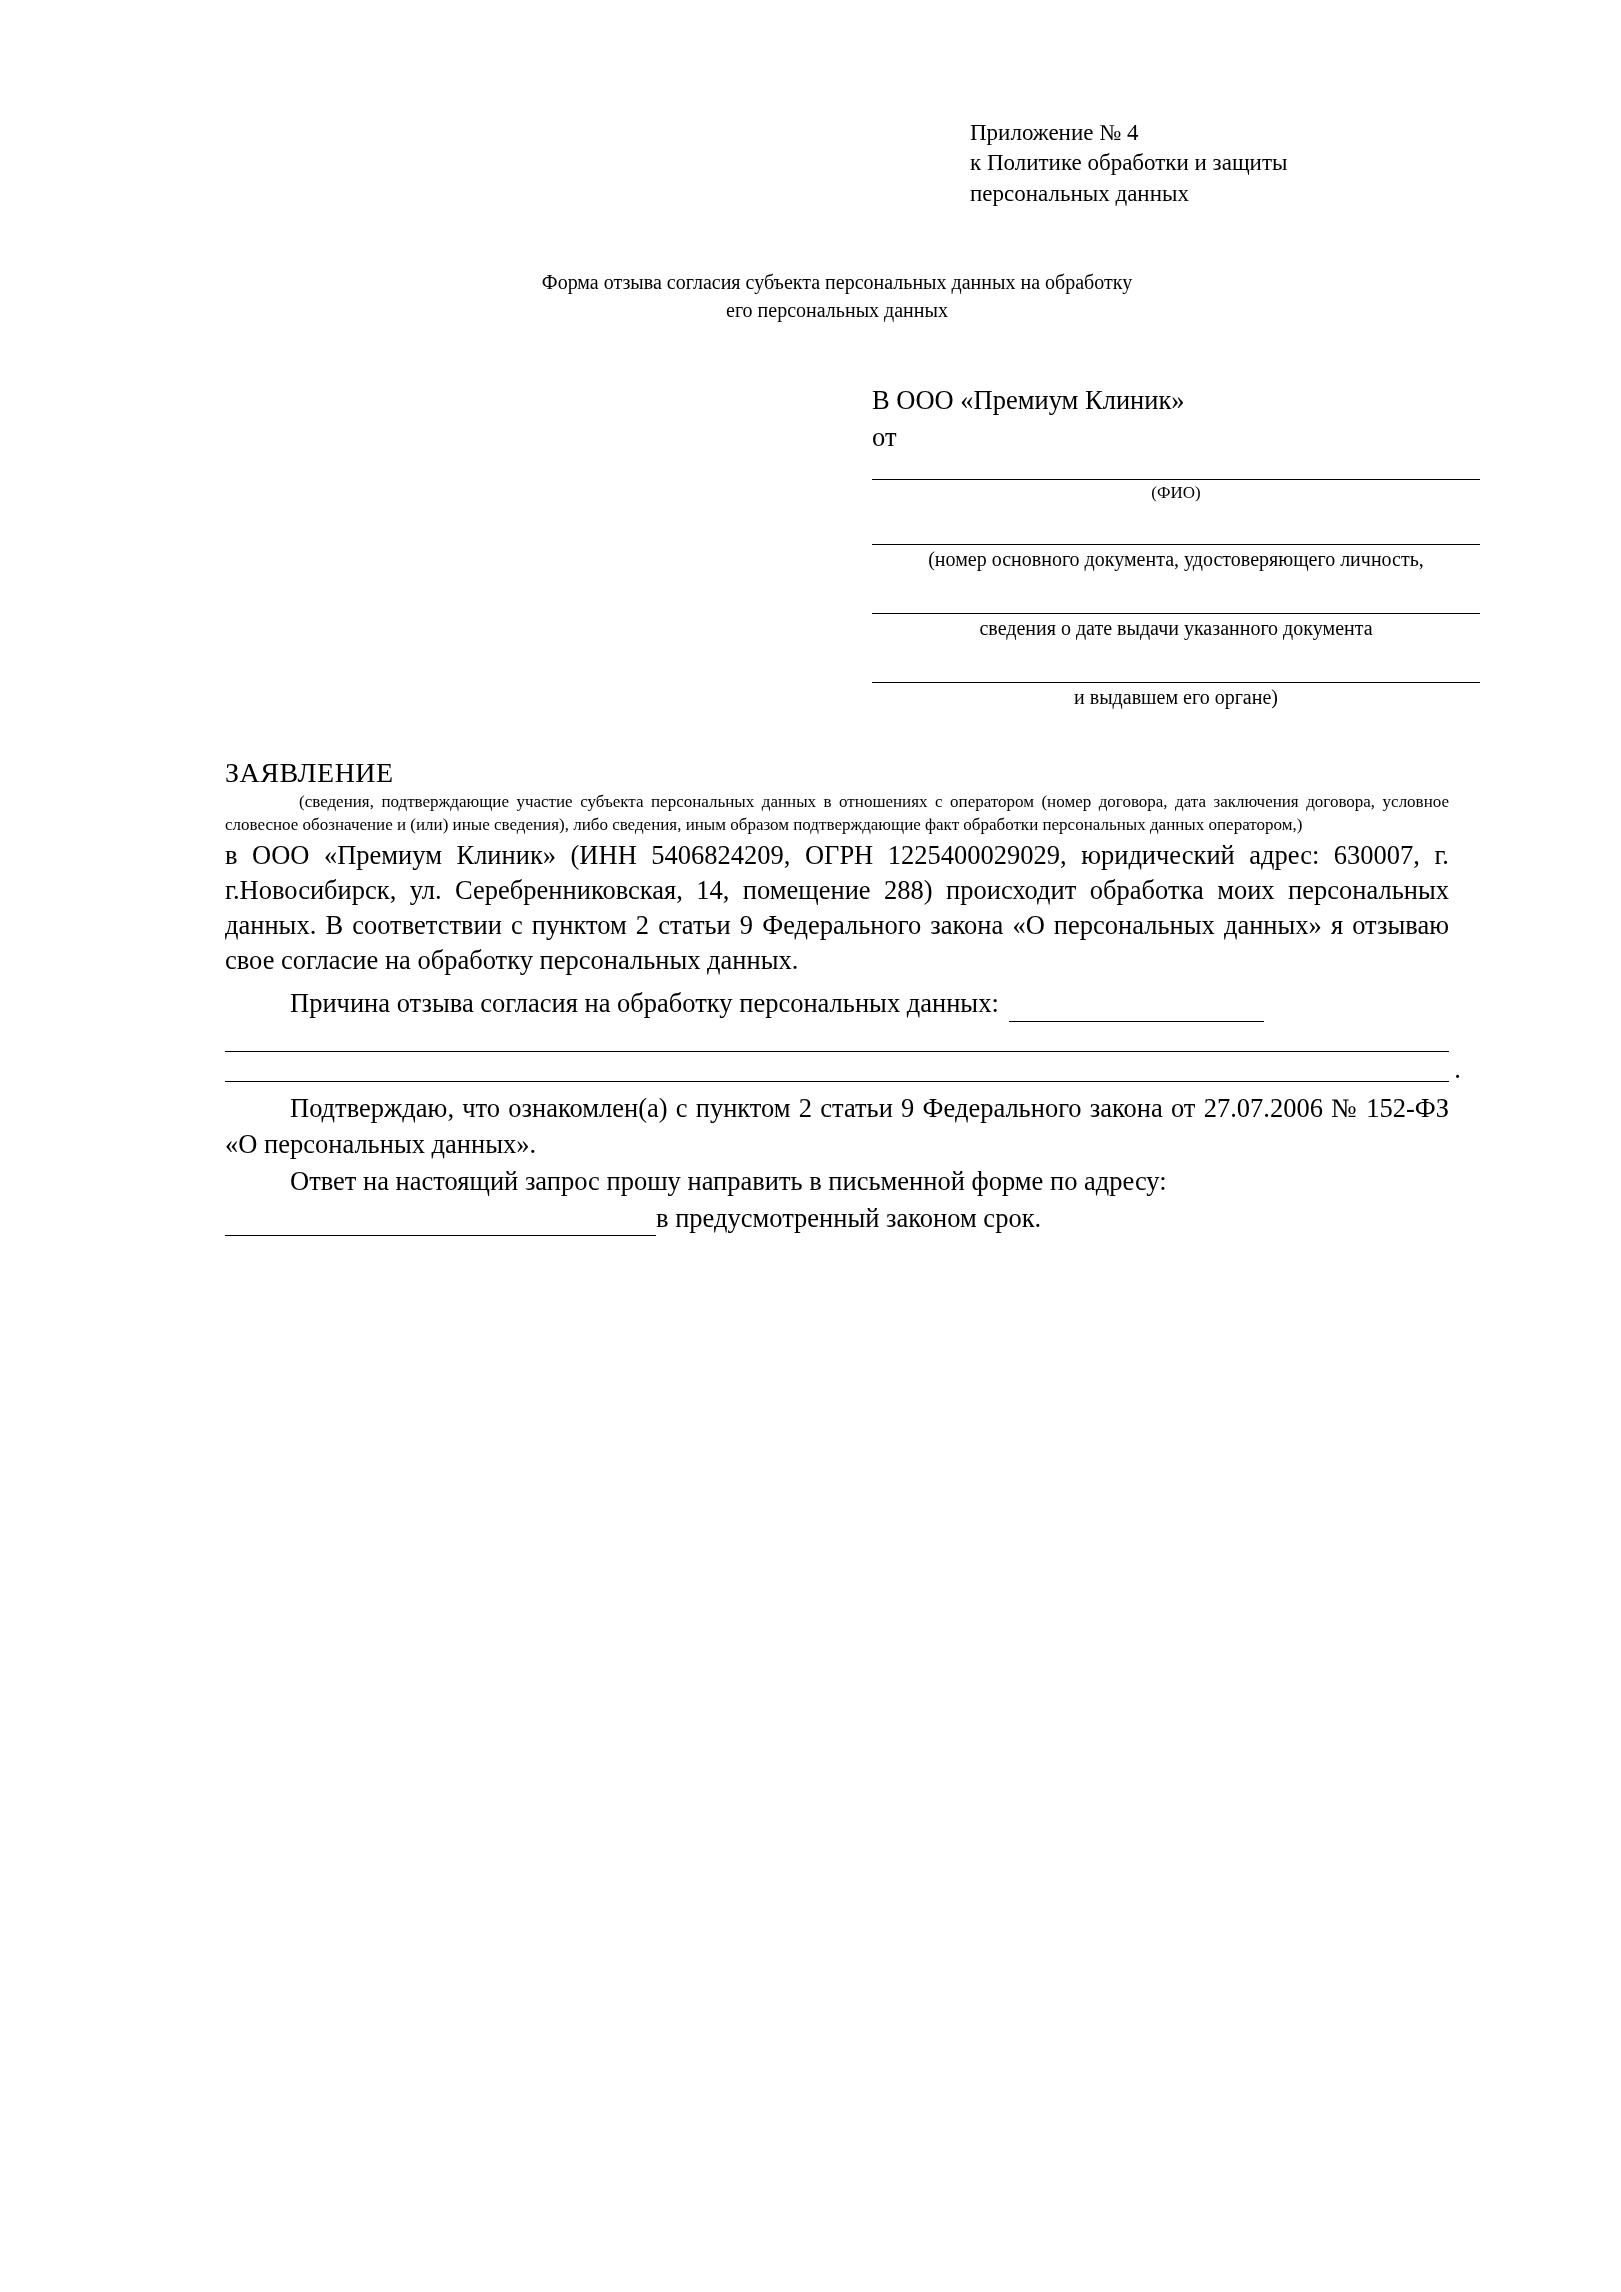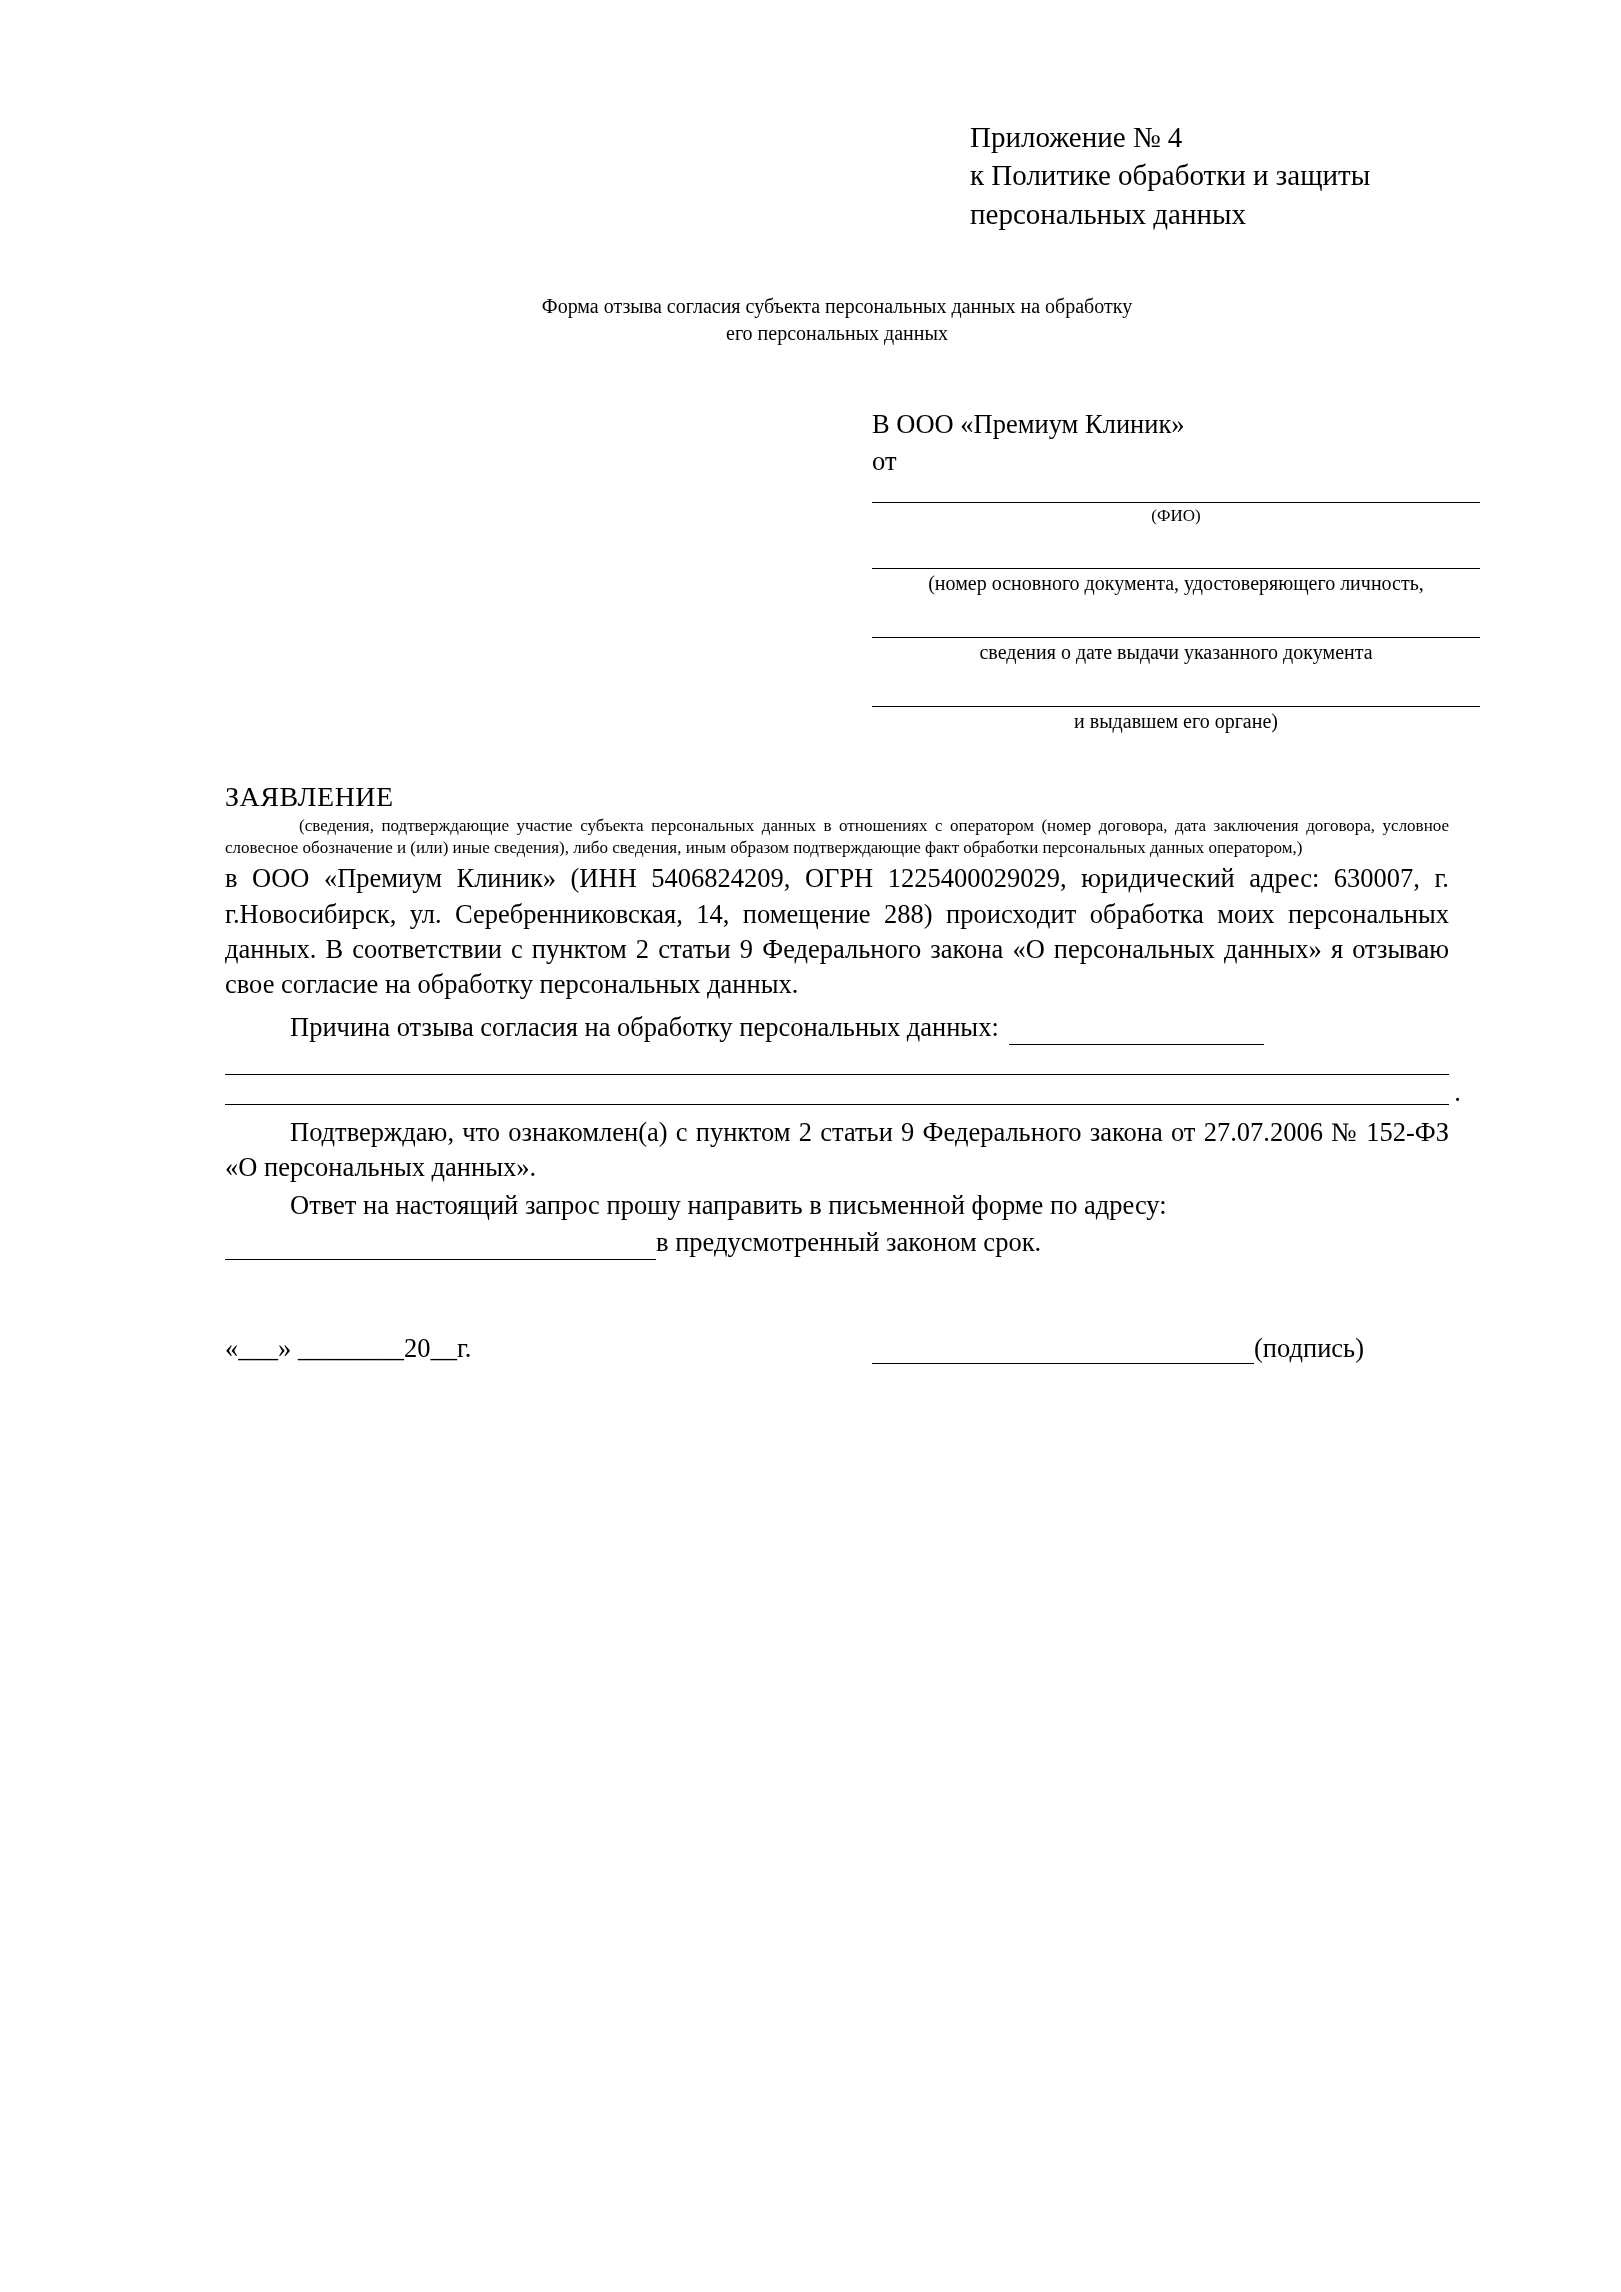--- a/index.html
+++ b/index.html
@@ -19,21 +19,21 @@
     width: 1621px;
     height: 2293px;
     box-sizing: border-box;
     padding: 118px 172px 0 225px;
     position: relative;
   }
 
   
   .header-block {
     margin-left: 745px;
-    font-size: 29px;
+    font-size: 23px;
     line-height: 1.32;
     white-space: nowrap;
   }
   .header-block div { padding: 0; }
 
   
   .doc-title {
     margin-top: 60px;
     text-align: center;
     font-weight: normal;
@@ -187,22 +187,15 @@
     <span class="indent"></span><span>Подтверждаю, что ознакомлен(а) с пунктом 2 статьи 9 Федерального закона от 27.07.2006 № 152-ФЗ «О персональных данных».</span>
   </div>
 
   <div class="body-text" style="margin-top:2px;">
     <span class="indent"></span><span>Ответ на настоящий запрос прошу направить в письменной форме по адресу:</span>
   </div>
   <div class="body-text" style="margin-top:2px;">
     <span class="inline-rule" style="width: 431px;"></span><span>в предусмотренный законом срок.</span>
   </div>
 
-  <div class="sign-row">
-    <div class="sign-left">«___» ________20__г.</div>
-    <div class="sign-right">
-      <span class="sign-rule"></span>
-        <span>(подпись)</span>
-    </div>
-  </div>
 
 </div>
 
 
 </body></html>

